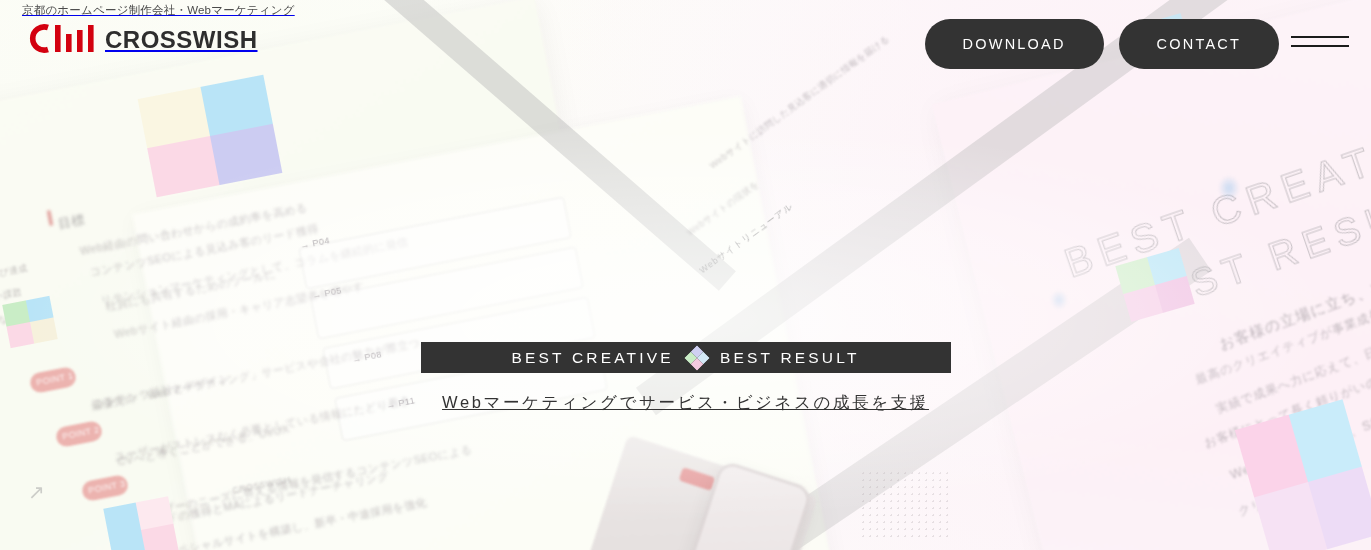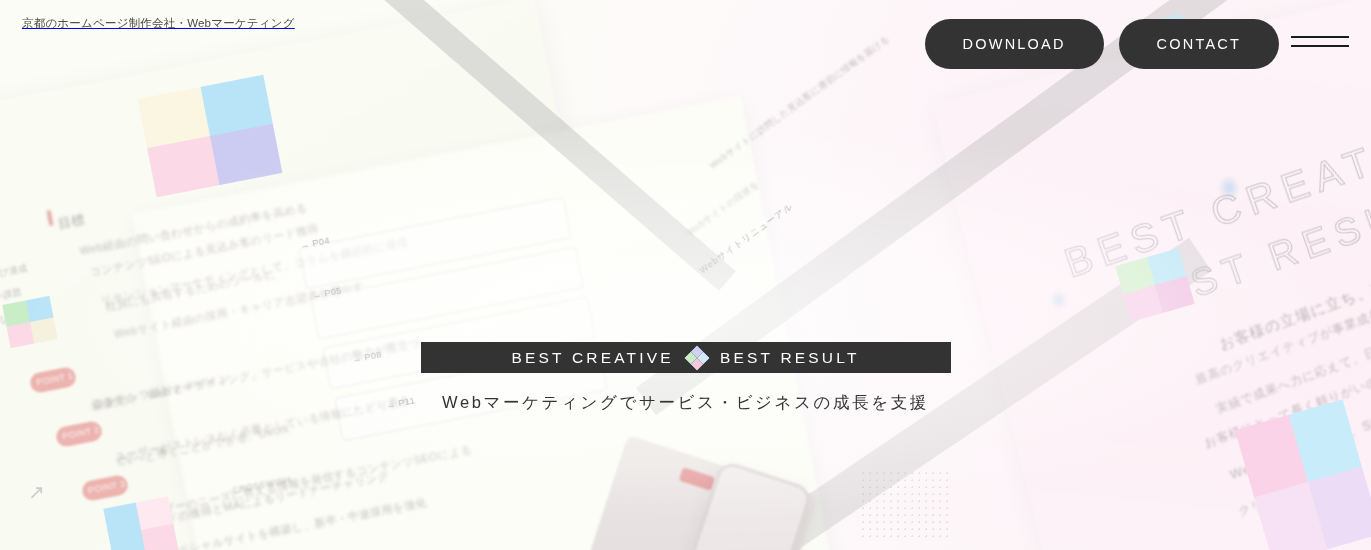--- a/index.html
+++ b/index.html
@@ -116,21 +116,21 @@
   .dotgrid{
     position:absolute; width:90px; height:70px; filter:blur(.6px); opacity:.45;
     background-image:radial-gradient(rgba(160,150,155,.55) 1px, transparent 1px);
     background-size:7px 7px;
   }
 
   
   .header{
     position:absolute; left:0; top:0; width:100%; height:84px; z-index:20;
   }
-  .brand{ position:absolute; left:22px; top:17px; }
+  .brand{ position:absolute; left:22px; top:4px; }
   .tagline{ font-size:11.5px; color:#4a4a4a; letter-spacing:.2px; line-height:1.2; }
   .logorow{ display:flex; align-items:flex-end; gap:9px; margin-top:6px; }
   .logomark{ display:block; }
   .wordmark{
     font-size:24px; font-weight:700; letter-spacing:.5px; color:#2e2e2e;
     line-height:1; position:relative; top:-1px;
   }
 
   .nav{ position:absolute; left:452px; top:32px; display:flex; gap:0; align-items:center; }
   .navitem{
@@ -173,21 +173,21 @@
   }
   .diamond{
     width:18px; height:18px; transform:rotate(45deg);
     display:grid; grid-template-columns:1fr 1fr; grid-template-rows:1fr 1fr;
     overflow:hidden; flex:0 0 auto;
   }
   .diamond i{ display:block; }
 
   .subcopy{
     position:absolute; left:0; right:0; top:392px; text-align:center;
-    font-size:16.5px; color:#333333; letter-spacing:2.6px;
+    font-size:16.5px; color:#333333; letter-spacing:2.6px;text-decoration:underline;
   }
 </style>
 </head>
 <body>
 
 <div class="stage">
 
   <div class="bg">
 
     <div class="sheetL"></div>
@@ -322,20 +322,30 @@
       <span>BEST RESULT</span>
     </div>
 
     <div class="subcopy">Webマーケティングでサービス・ビジネスの成長を支援</div>
   </div>
 
   <div class="header">
 
     <a class="brand" href="#">
       <div class="tagline">京都のホームページ制作会社・Webマーケティング</div>
+      <div class="logorow">
+        <svg class="logomark" width="74" height="29" viewBox="0 0 74 29">
+          <path d="M26 3.5 A 11.6 11.6 0 1 0 26 25.5" fill="none" stroke="#d3010f" stroke-width="5.6" stroke-linecap="butt"></path>
+          <rect x="33" y="1" width="5.6" height="27" fill="#d3010f"></rect>
+          <rect x="44" y="10" width="5.6" height="18" fill="#d3010f"></rect>
+          <rect x="55" y="6" width="5.6" height="22" fill="#d3010f"></rect>
+          <rect x="66" y="1" width="5.6" height="27" fill="#d3010f"></rect>
+        </svg>
+        <span class="wordmark">CROSSWISH</span>
+      </div>
     </a>
 
 
     <div class="btns">
       <button class="pill">DOWNLOAD</button>
       <button class="pill">CONTACT</button>
     </div>
 
     <div class="hamb">
       <span></span>

